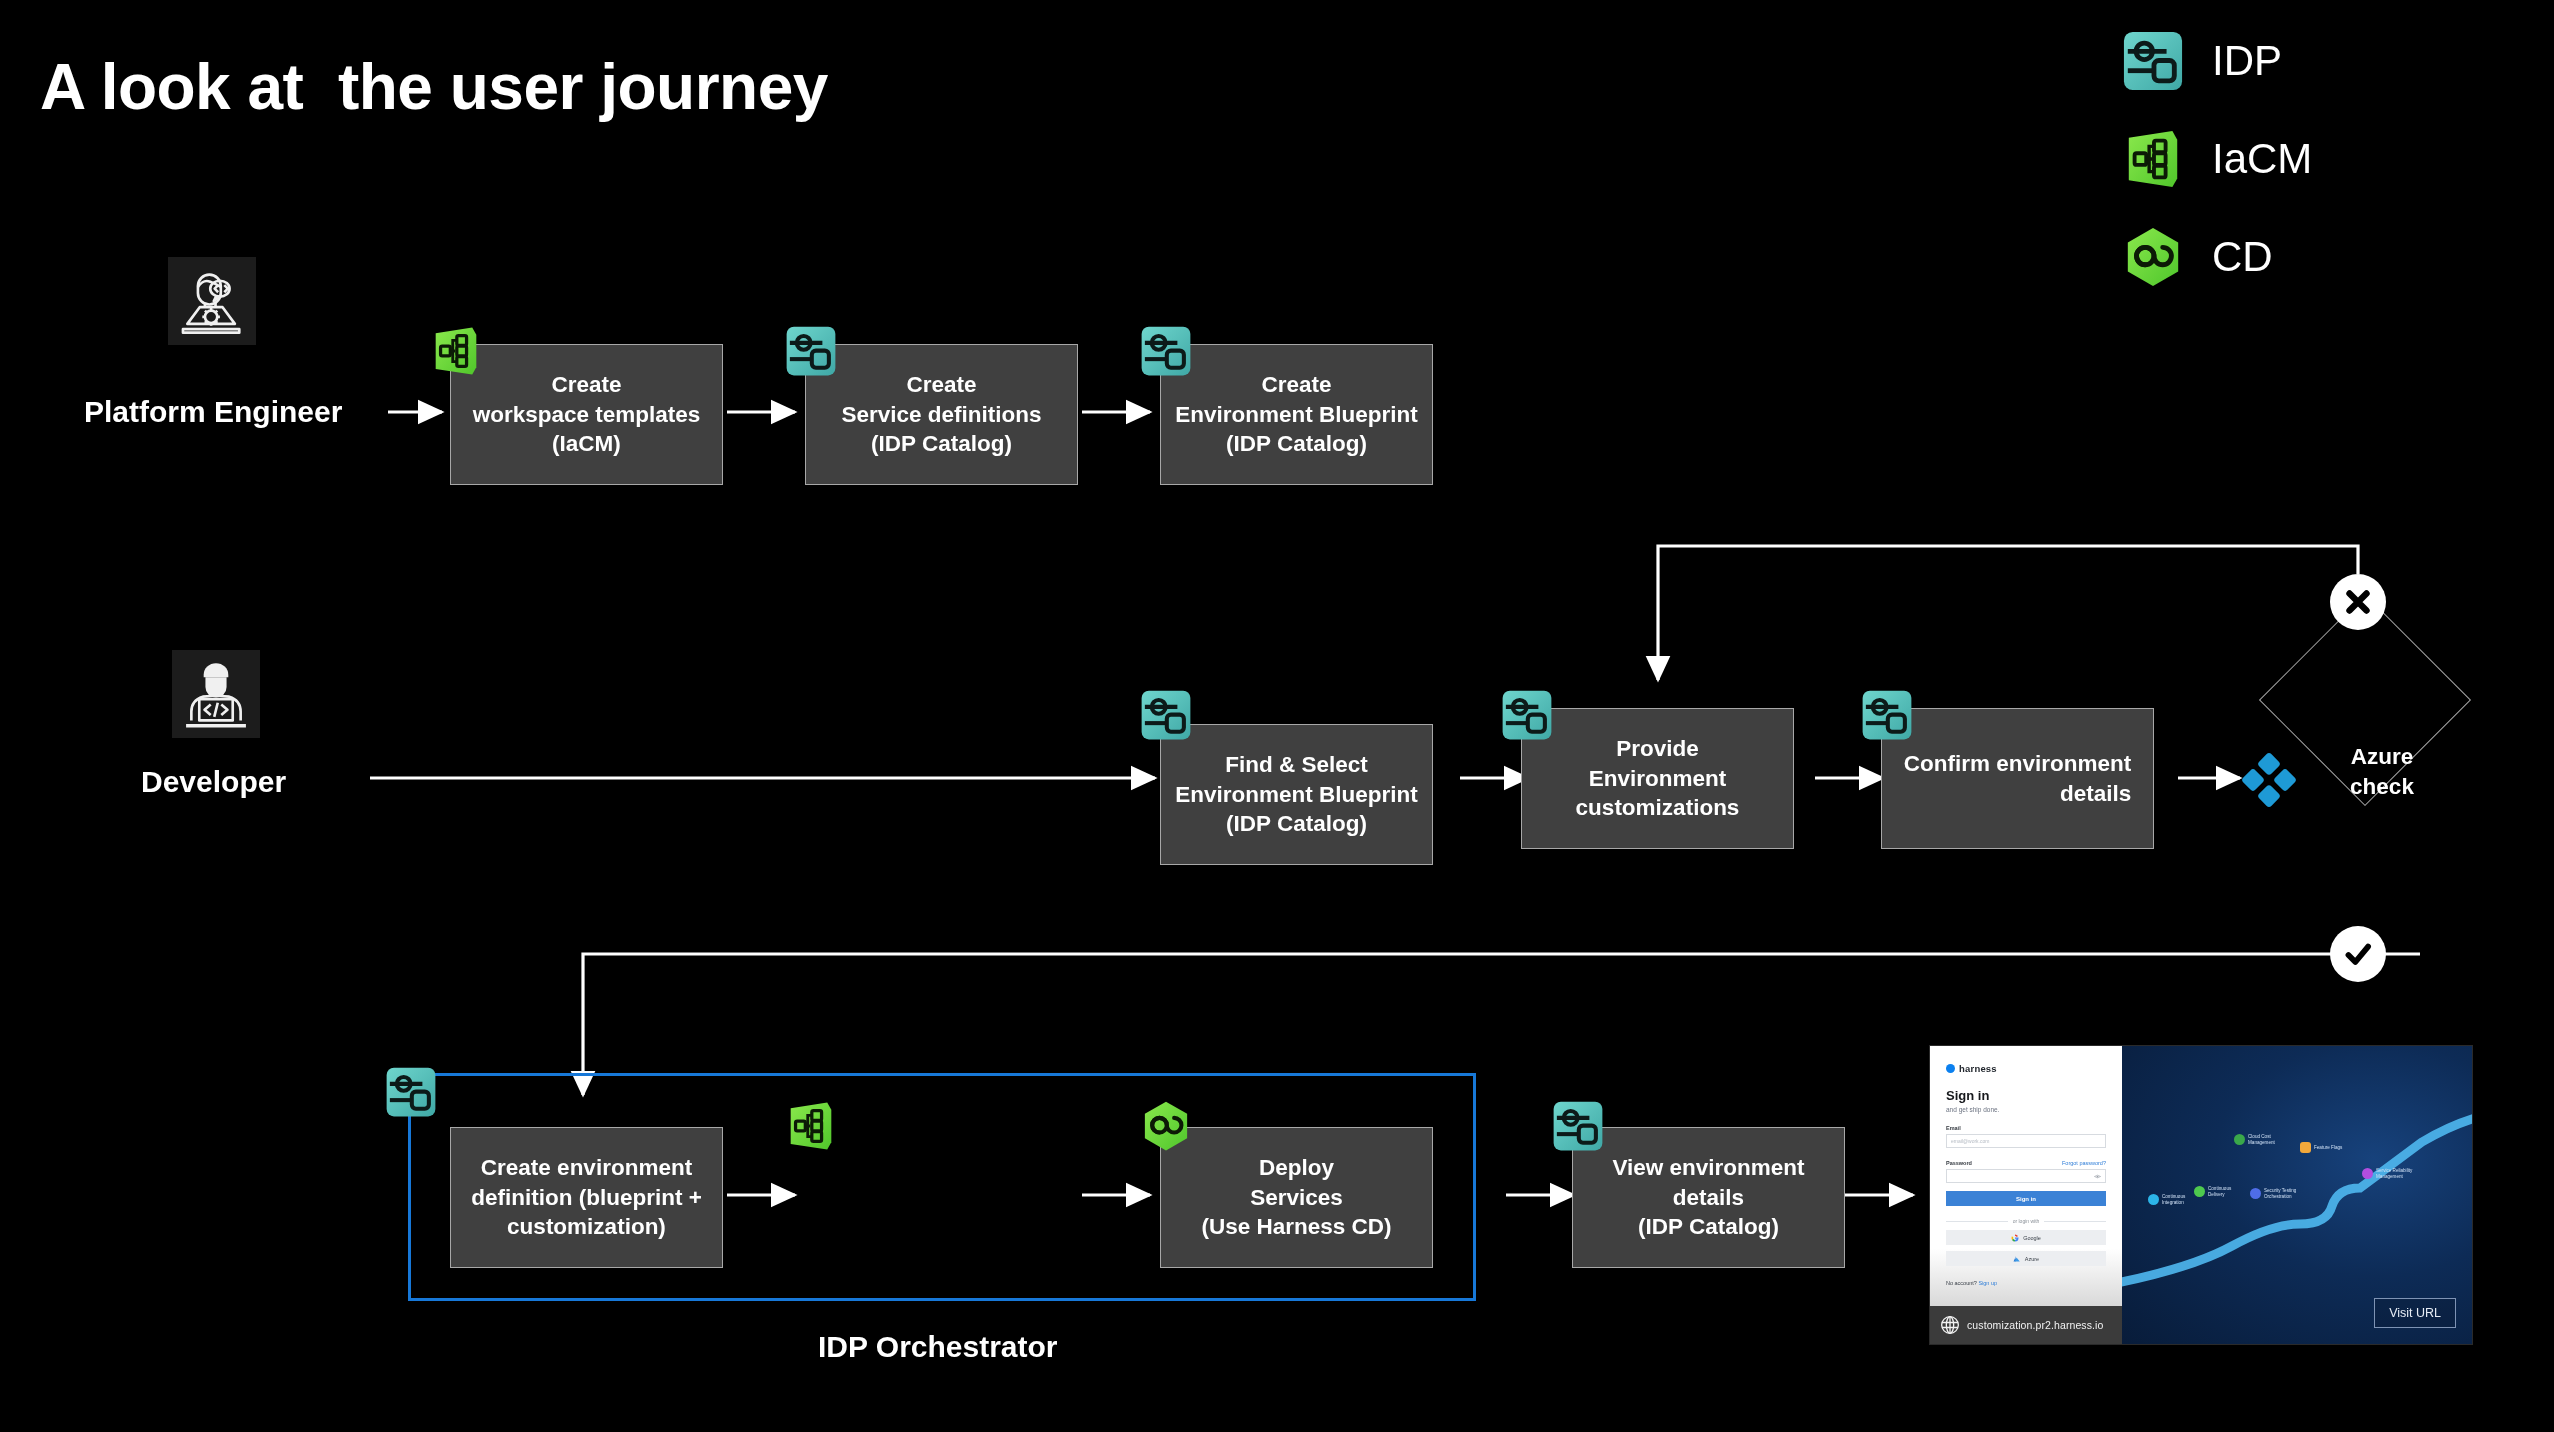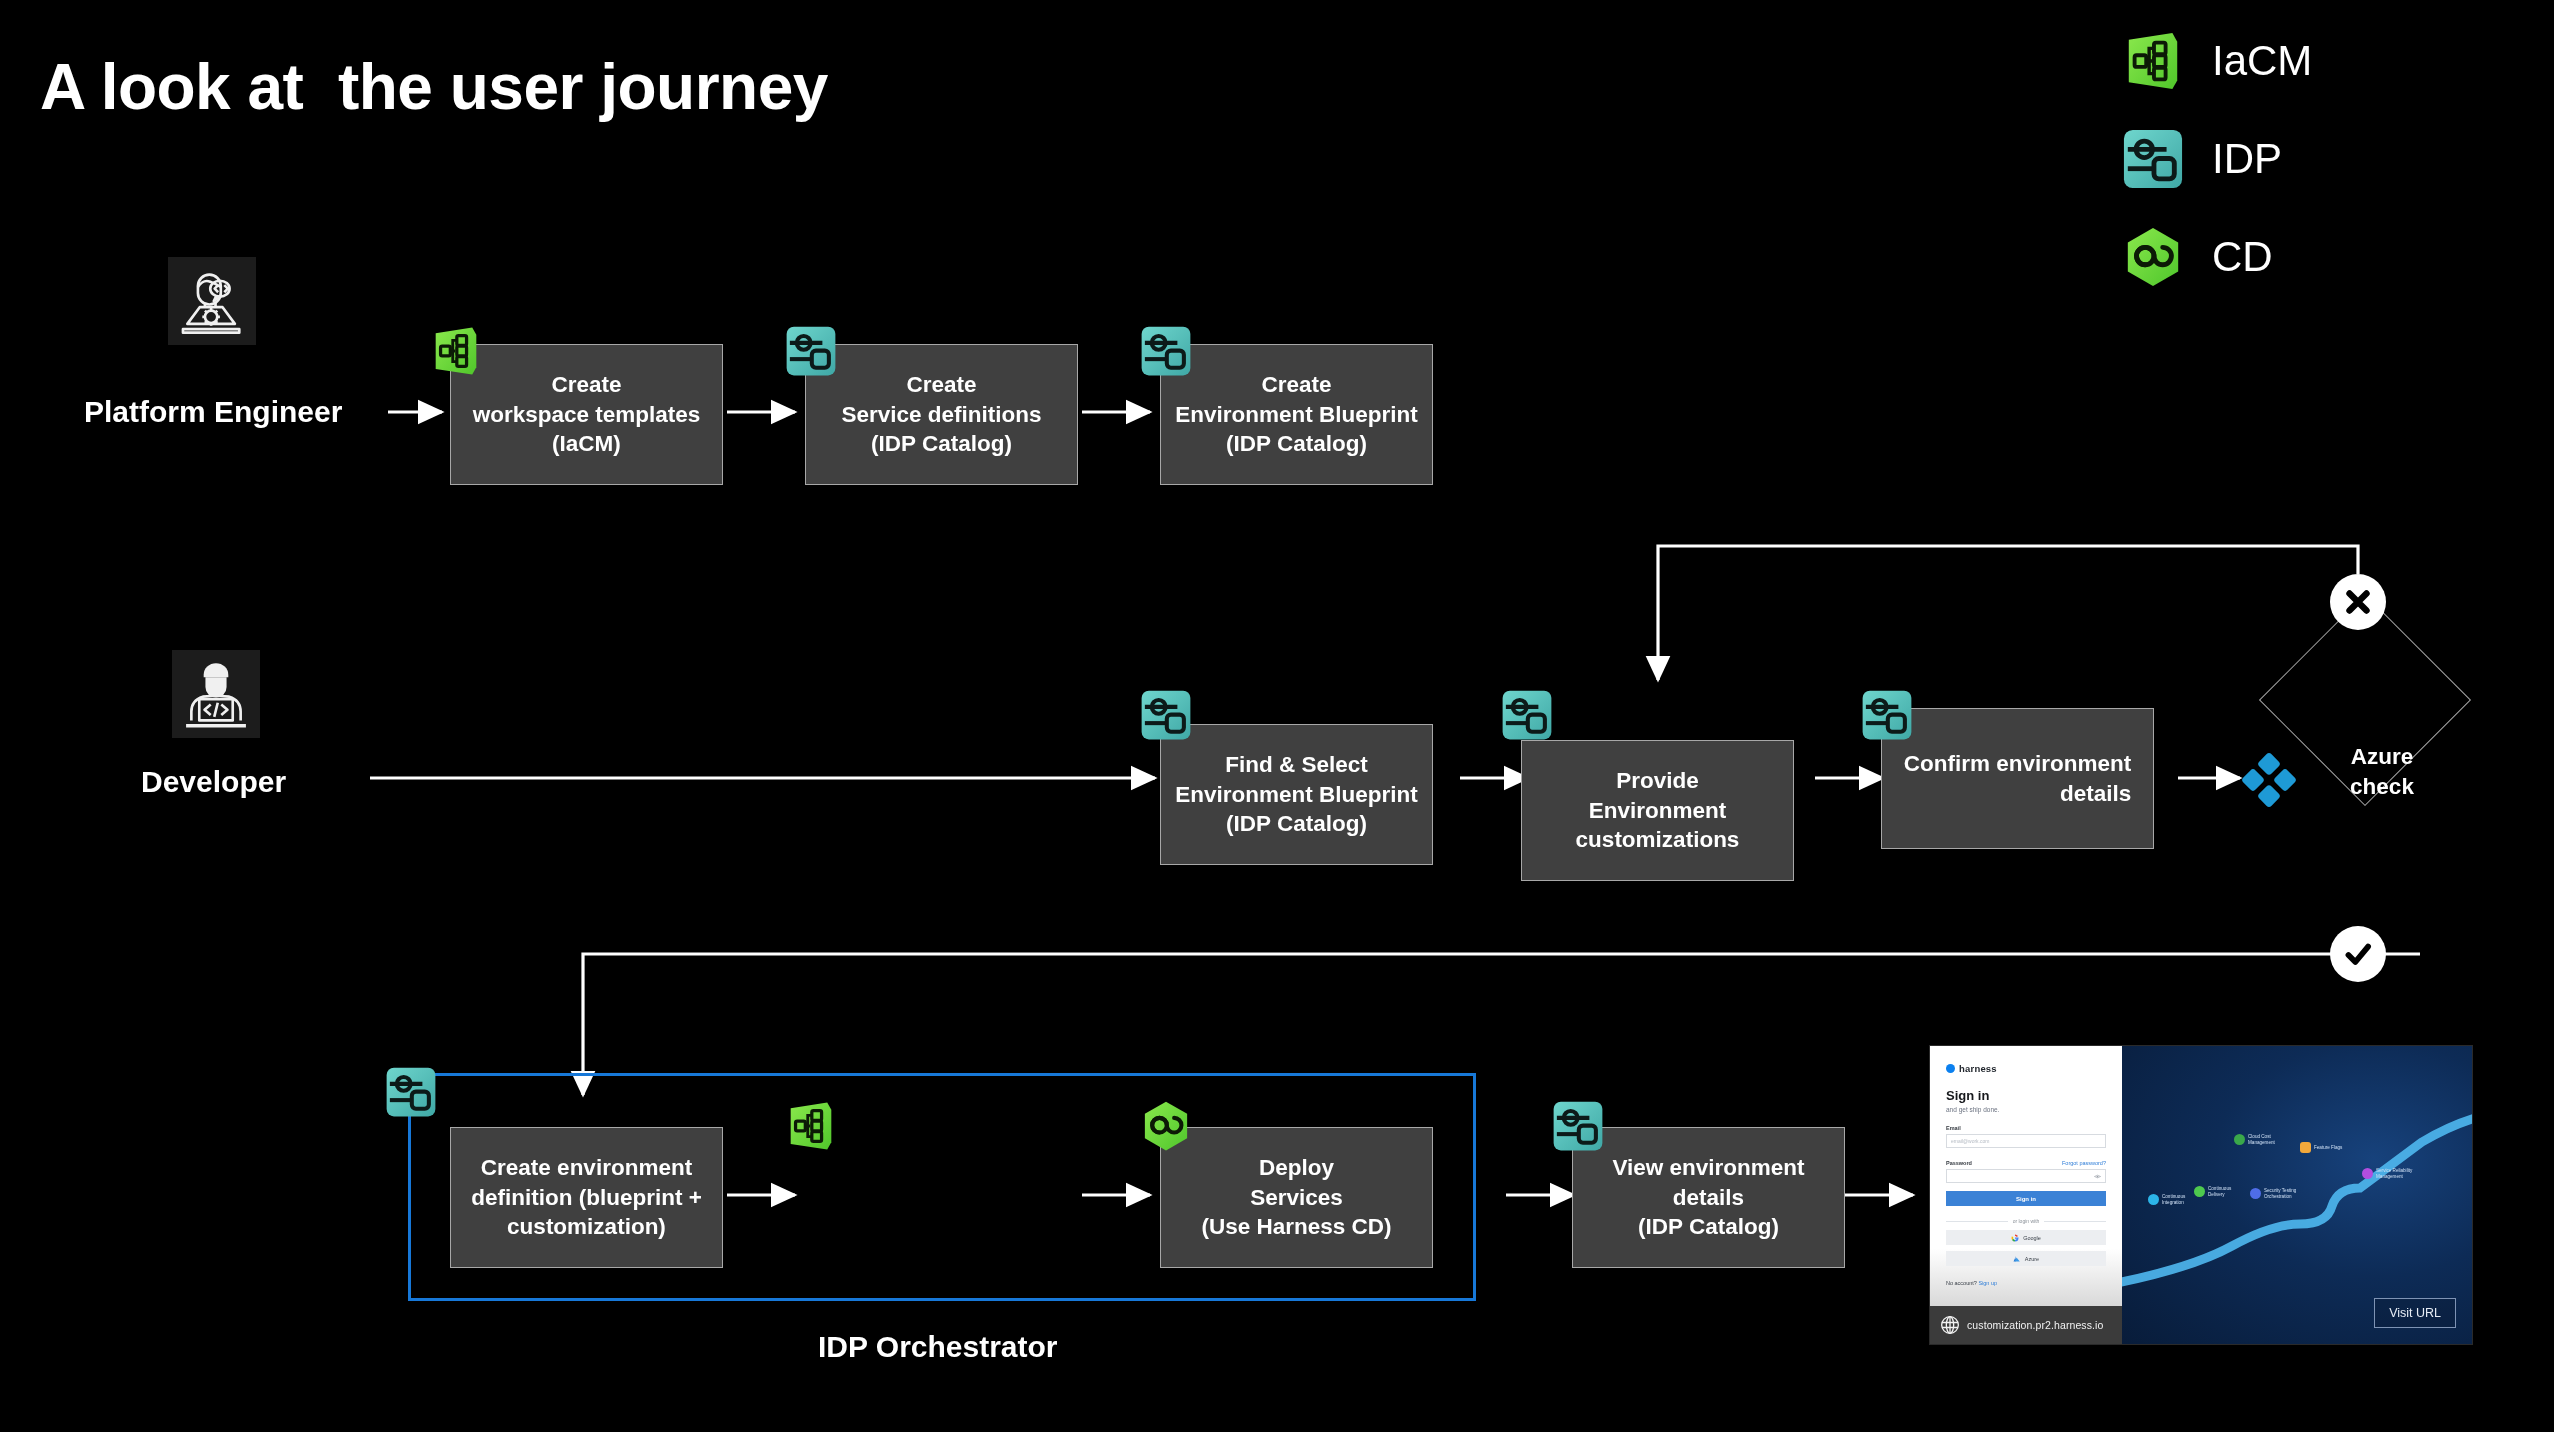--- a/index.html
+++ b/index.html
@@ -235,20 +235,37 @@
   .th-node .nm { font-size: 4.6px; color: #cfe0f5; line-height: 1.25; white-space: pre-line; }
 </style>
 </head>
 <body>
 
 <div id="canvas">
 
   <div id="page-title">A look at  the user journey</div>
 
   <div id="legend">
+
+    <div class="legend-row">
+      <svg class="badge sz-lg" viewBox="0 0 64 64">
+        <defs>
+            <linearGradient id="gIdpL" x1="0" y1="0" x2="1" y2="1">
+          <stop offset="0" stop-color="#6fd6cd"></stop>
+              <stop offset="1" stop-color="#3fa8a6"></stop>
+            </linearGradient>
+          </defs>
+        <rect x="2" y="2" width="60" height="60" rx="9" fill="url(#gIdpL)"></rect>
+        <path d="M6 22 H46" stroke="#0c1a19" stroke-width="5" fill="none"></path>
+        <circle cx="23" cy="22" r="8.5" fill="none" stroke="#0c1a19" stroke-width="5"></circle>
+        <path d="M6 42 H33" stroke="#0c1a19" stroke-width="5" fill="none"></path>
+        <rect x="33" y="31.5" width="21" height="21" rx="5" fill="none" stroke="#0c1a19" stroke-width="5"></rect>
+      </svg>
+      <span class="legend-label">IDP</span>
+    </div>
 
     <div class="legend-row">
       <svg class="badge sz-lg" viewBox="0 0 64 64">
         <defs>
             <linearGradient id="gIacmL" x1="0" y1="0" x2="1" y2="1">
           <stop offset="0" stop-color="#8ae84c"></stop>
               <stop offset="1" stop-color="#50c62b"></stop>
             </linearGradient>
           </defs>
         <path d="M7 10 L52 3 L57 12 L57 52 L52 61 L7 54 Z" fill="url(#gIacmL)"></path>
@@ -257,37 +274,20 @@
         <rect x="33" y="39" width="12" height="12" rx="2" fill="none" stroke="#0c1a06" stroke-width="4"></rect>
         <rect x="13" y="26" width="12" height="12" rx="2" fill="none" stroke="#0c1a06" stroke-width="4"></rect>
         <path d="M25 32 H31 M28 32 V19 H33 M28 32 V45 H33" stroke="#0c1a06" stroke-width="3.5" fill="none"></path>
       </svg>
       <span class="legend-label">IaCM</span>
     </div>
 
     <div class="legend-row">
       <svg class="badge sz-lg" viewBox="0 0 64 64">
         <defs>
-            <linearGradient id="gIdpL" x1="0" y1="0" x2="1" y2="1">
-          <stop offset="0" stop-color="#6fd6cd"></stop>
-              <stop offset="1" stop-color="#3fa8a6"></stop>
-            </linearGradient>
-          </defs>
-        <rect x="2" y="2" width="60" height="60" rx="9" fill="url(#gIdpL)"></rect>
-        <path d="M6 22 H46" stroke="#0c1a19" stroke-width="5" fill="none"></path>
-        <circle cx="23" cy="22" r="8.5" fill="none" stroke="#0c1a19" stroke-width="5"></circle>
-        <path d="M6 42 H33" stroke="#0c1a19" stroke-width="5" fill="none"></path>
-        <rect x="33" y="31.5" width="21" height="21" rx="5" fill="none" stroke="#0c1a19" stroke-width="5"></rect>
-      </svg>
-      <span class="legend-label">IDP</span>
-    </div>
-
-    <div class="legend-row">
-      <svg class="badge sz-lg" viewBox="0 0 64 64">
-        <defs>
             <linearGradient id="gCdL" x1="0" y1="0" x2="1" y2="1">
           <stop offset="0" stop-color="#8ae84c"></stop>
               <stop offset="1" stop-color="#4fc62c"></stop>
             </linearGradient>
           </defs>
         <path d="M32 2 L58 17 L58 47 L32 62 L6 47 L6 17 Z" fill="url(#gCdL)"></path>
         <path d="M24 40 a9 9 0 1 1 9-9 a9 9 0 1 0 9-9" fill="none" stroke="#0c1a06" stroke-width="5" stroke-linecap="round"></path>
         <circle cx="24" cy="31" r="9" fill="none" stroke="#0c1a06" stroke-width="5"></circle>
       </svg>
       <span class="legend-label">CD</span>
@@ -413,21 +413,21 @@
 (IDP Catalog)</span>
   </div>
   <svg class="pbox-badge badge sz-box" style="left:1140px; top:689px;" viewBox="0 0 64 64">
     <rect x="2" y="2" width="60" height="60" rx="9" fill="url(#gIdp1)"></rect>
     <path d="M6 22 H46" stroke="#0c1a19" stroke-width="5" fill="none"></path>
     <circle cx="23" cy="22" r="8.5" fill="none" stroke="#0c1a19" stroke-width="5"></circle>
     <path d="M6 42 H33" stroke="#0c1a19" stroke-width="5" fill="none"></path>
     <rect x="33" y="31.5" width="21" height="21" rx="5" fill="none" stroke="#0c1a19" stroke-width="5"></rect>
   </svg>
 
-  <div class="pbox" style="left:1521px; top:740px; width:273px; height:141px;">
+  <div class="pbox" style="left:1521px; top:708px; width:273px; height:141px;">
     <span>Provide
 Environment
 customizations</span>
   </div>
   <svg class="pbox-badge badge sz-box" style="left:1501px; top:689px;" viewBox="0 0 64 64">
     <rect x="2" y="2" width="60" height="60" rx="9" fill="url(#gIdp1)"></rect>
     <path d="M6 22 H46" stroke="#0c1a19" stroke-width="5" fill="none"></path>
     <circle cx="23" cy="22" r="8.5" fill="none" stroke="#0c1a19" stroke-width="5"></circle>
     <path d="M6 42 H33" stroke="#0c1a19" stroke-width="5" fill="none"></path>
     <rect x="33" y="31.5" width="21" height="21" rx="5" fill="none" stroke="#0c1a19" stroke-width="5"></rect>

